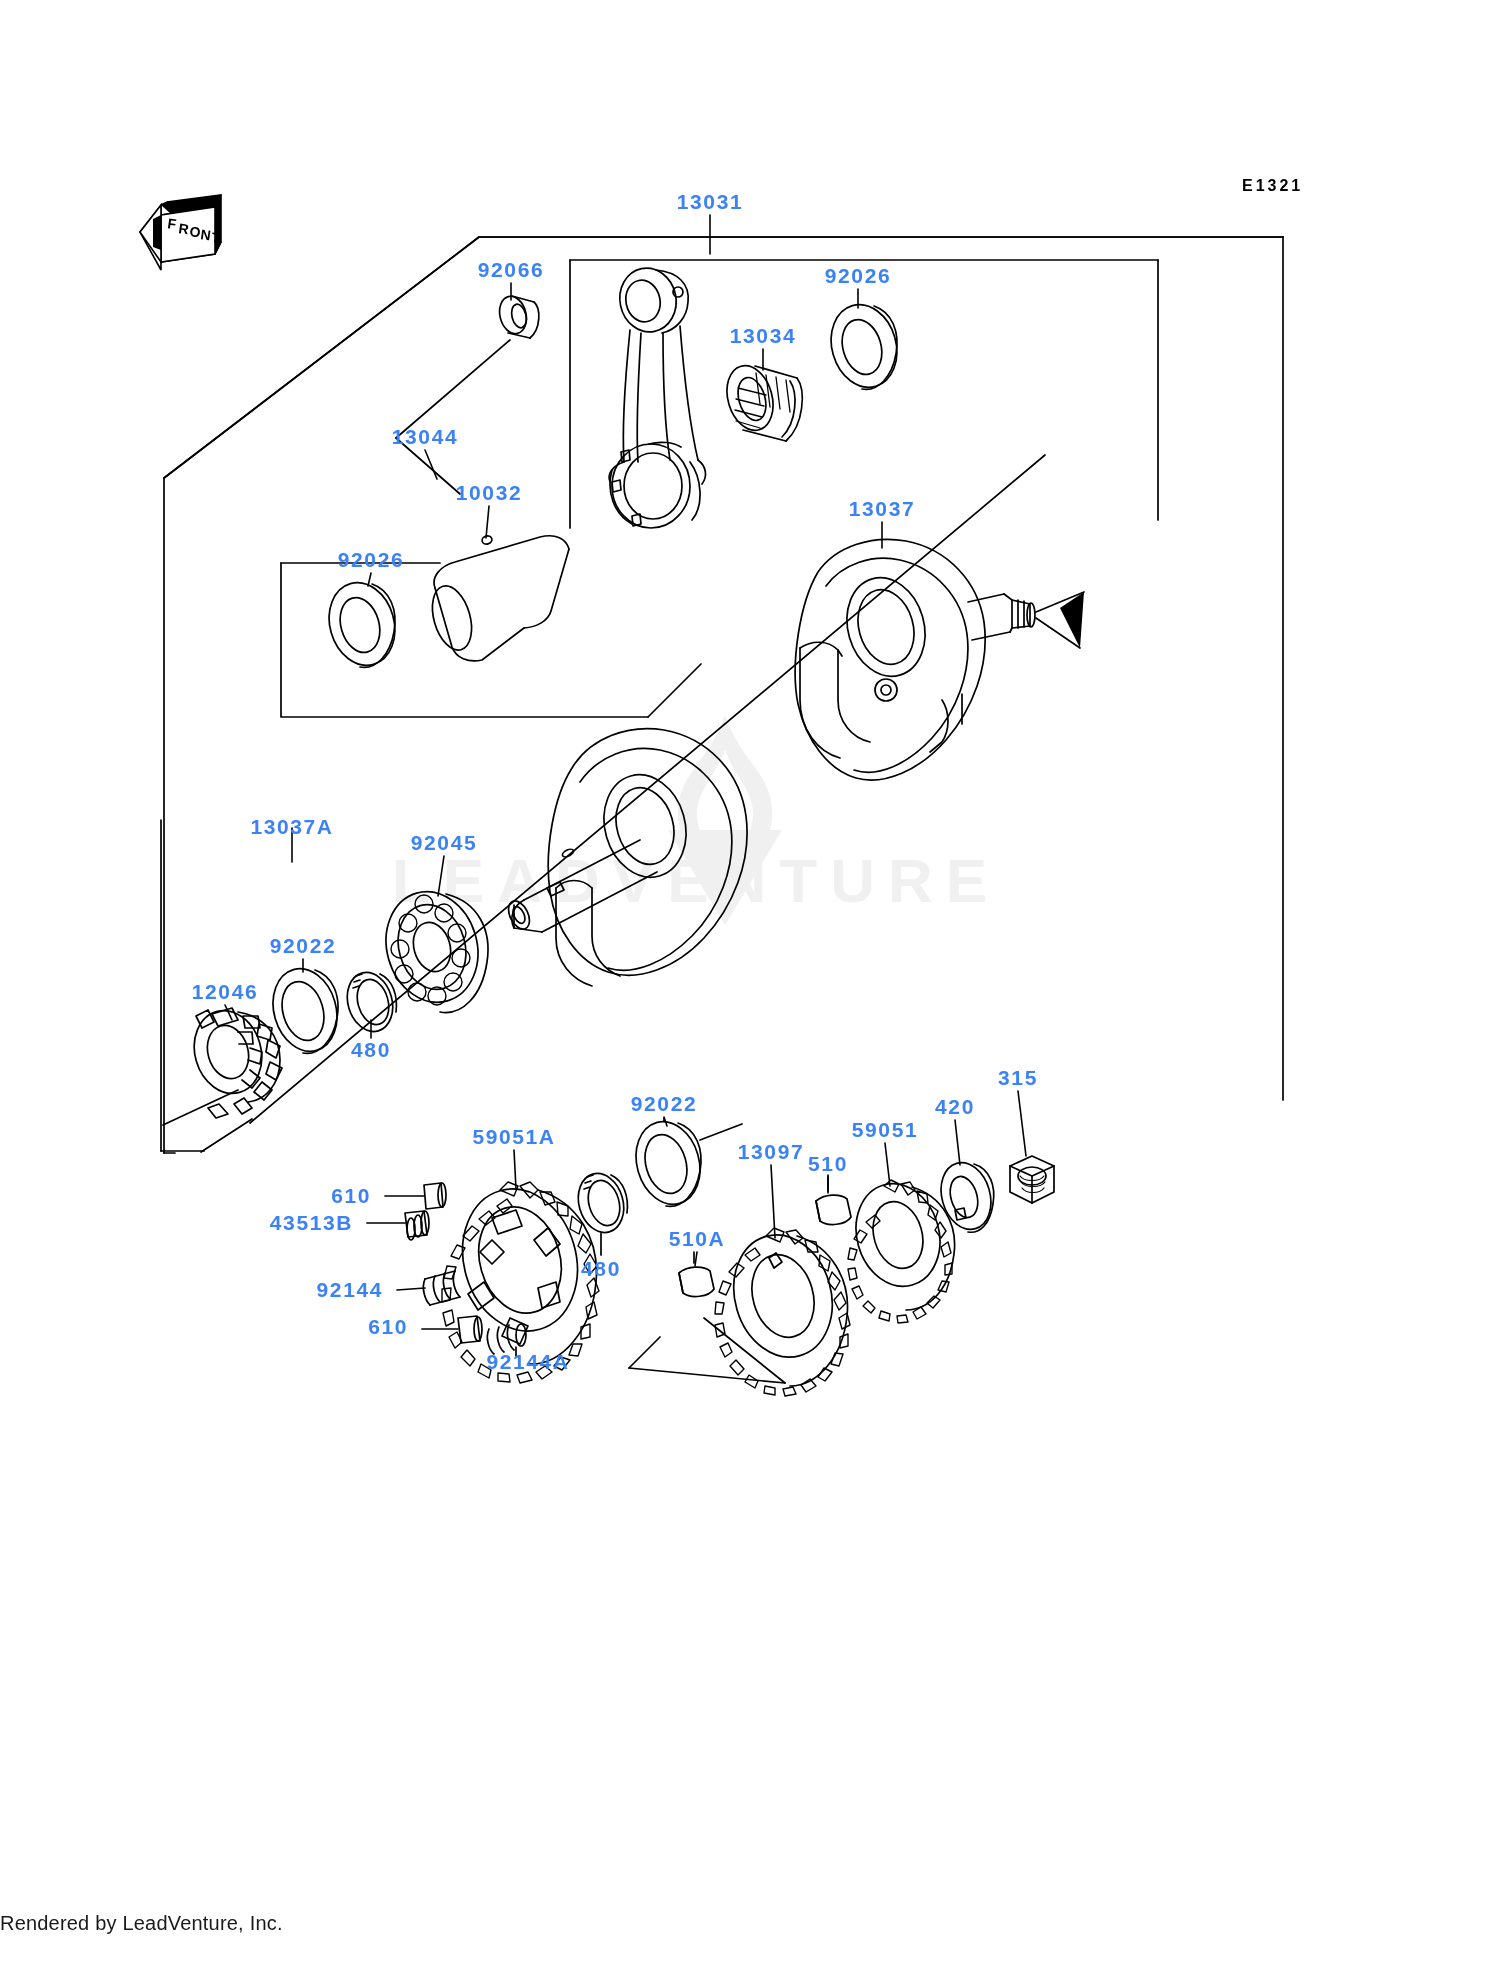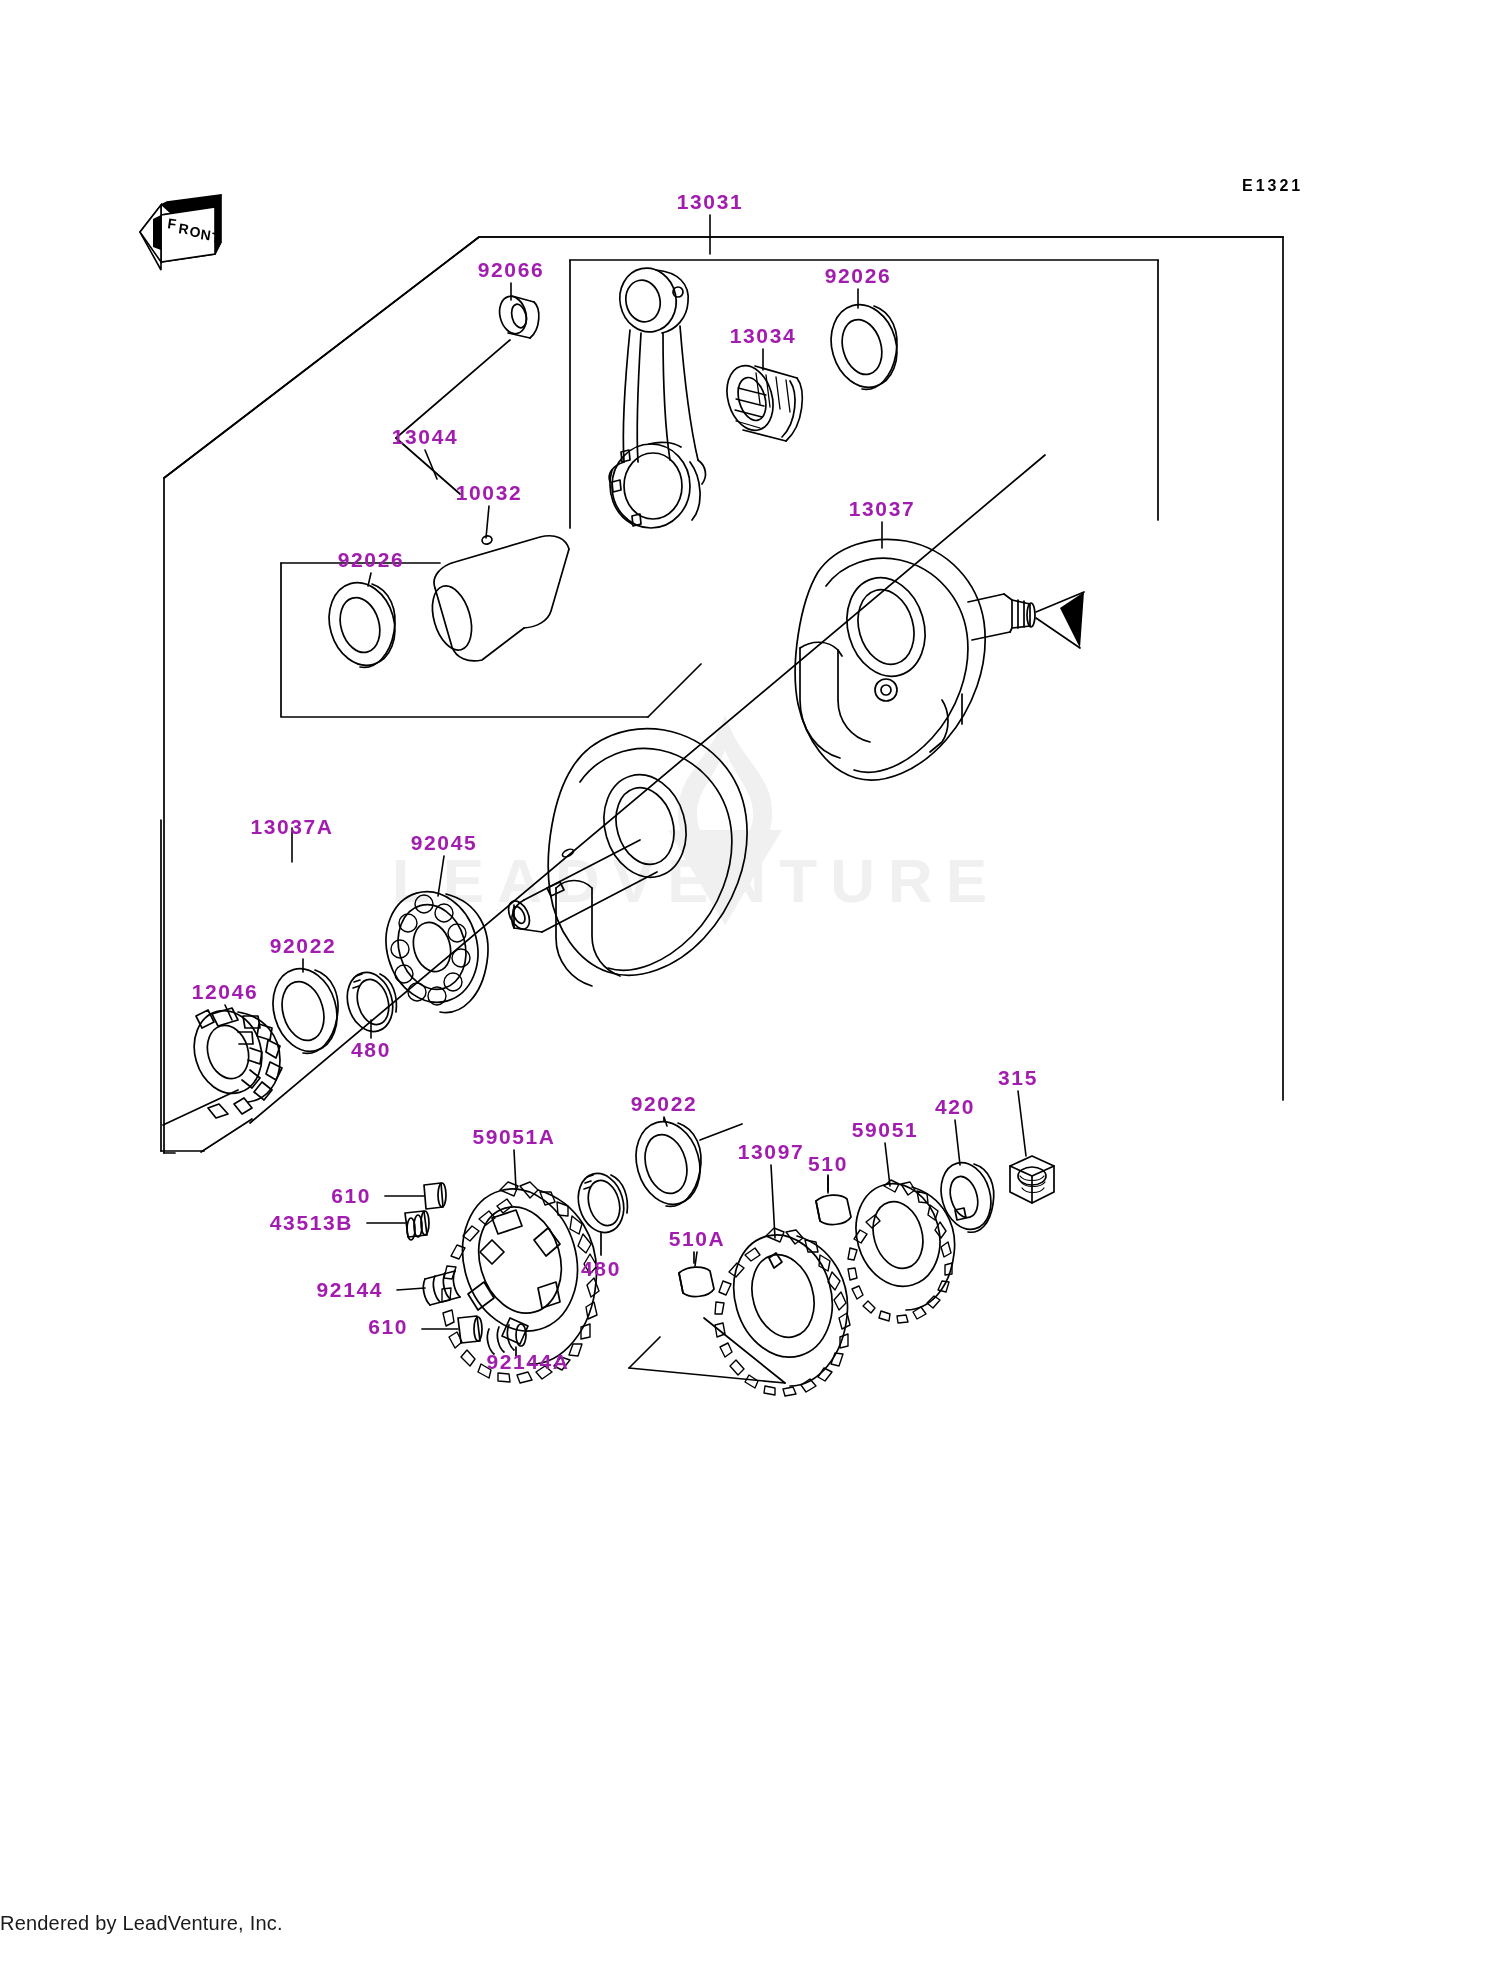--- a/index.html
+++ b/index.html
@@ -9,21 +9,21 @@
   }
   #stage{position:absolute;left:0;top:0;width:1500px;height:1962px;}
   #svgroot{position:absolute;left:0;top:0;width:1500px;height:1962px;}
 
   .lbl{
     position:absolute;
     font-family:"Liberation Sans", sans-serif;
     font-weight:bold;
     font-size:21px;
     letter-spacing:1.6px;
-    color:#a21caf;
+    color:#3b82f6;
     white-space:nowrap;
     line-height:1;
   }
   .lbl.ctr{transform:translateX(-50%);}
   .diagid{
     position:absolute;
     font-family:"Liberation Sans", sans-serif;
     font-weight:bold;
     font-size:16px;
     letter-spacing:3px;

